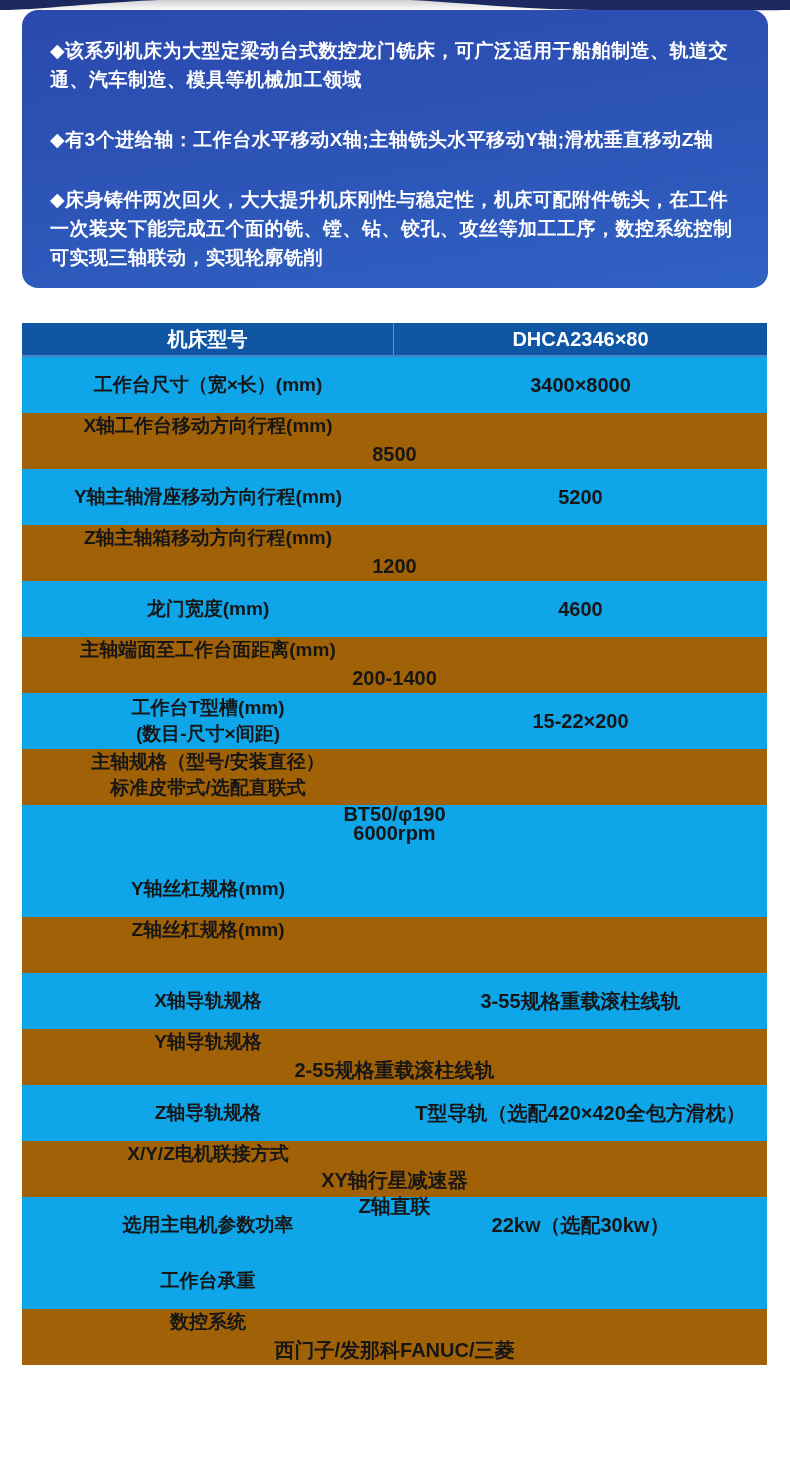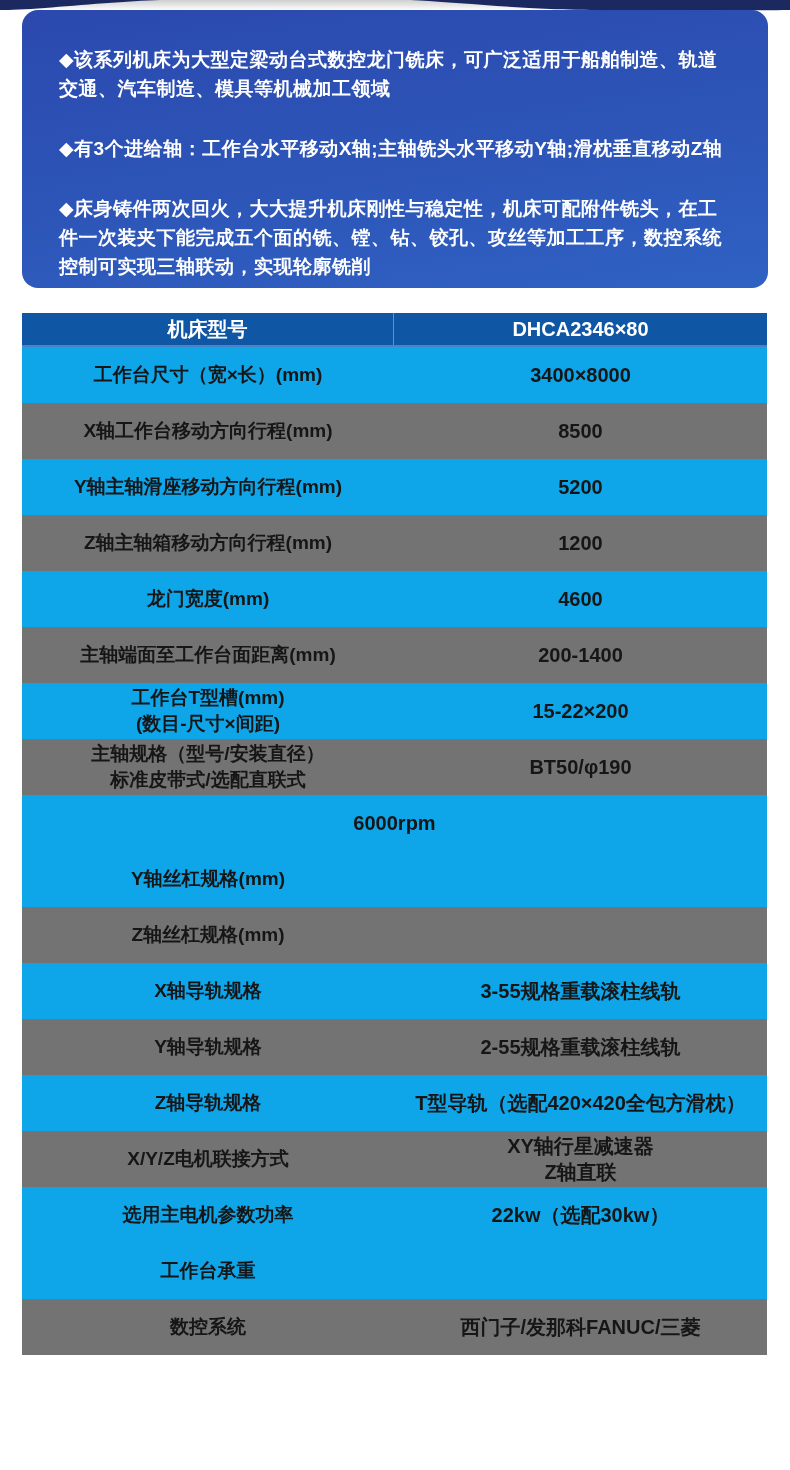--- a/index.html
+++ b/index.html
@@ -21,47 +21,47 @@
   
   .intro-box {
     position:absolute; left:22px; top:10px; width:746px; height:278px;
     border-radius:16px;
     background:linear-gradient(172deg, #2b49ae 0%, #2d55b8 55%, #2f62c3 100%);
     box-sizing:border-box;
     padding:26px 28px 0 28px;
     color:#ffffff;
   }
   .intro-box p {
-    margin:9px;
+    margin:0;
     font-size:19px;
     font-weight:bold;
     line-height:29px;
     letter-spacing:0.5px;
     white-space:pre-line;
   }
   .intro-box p + p { margin-top:31px; }
 
   
   .spec-table {
-    position:absolute; left:22px; top:313px; width:745px;
+    position:absolute; left:22px; top:323px; width:745px;
   }
   .spec-header {
     display:flex; height:32px;
     background:#0f56a5;
     border-bottom:2px solid #4a82c6;
     color:#ffffff; font-weight:bold; font-size:20px;
   }
   .spec-header .h-cell {
     display:flex; align-items:center; justify-content:center;
   }
   .spec-header .h-left  { width:372px; border-right:1px solid rgba(255,255,255,0.35); box-sizing:border-box; }
   .spec-header .h-right { flex:1; }
 
   .row { display:flex; height:56px; background:#0ea5e9; }
-  .row.shaded { background:#737373; }
+  .row.shaded { background:#a16207;flex-direction:column; }
   .cell {
     display:flex; align-items:center; justify-content:center;
     text-align:center; white-space:pre-line;
     color:#161616;
   }
   .cell.label { width:372px; font-size:19px; font-weight:bold; line-height:26px; }
   .cell.value { flex:1; font-size:20px; font-weight:600; line-height:26px; }
 </style>
 </head>
 <body>

